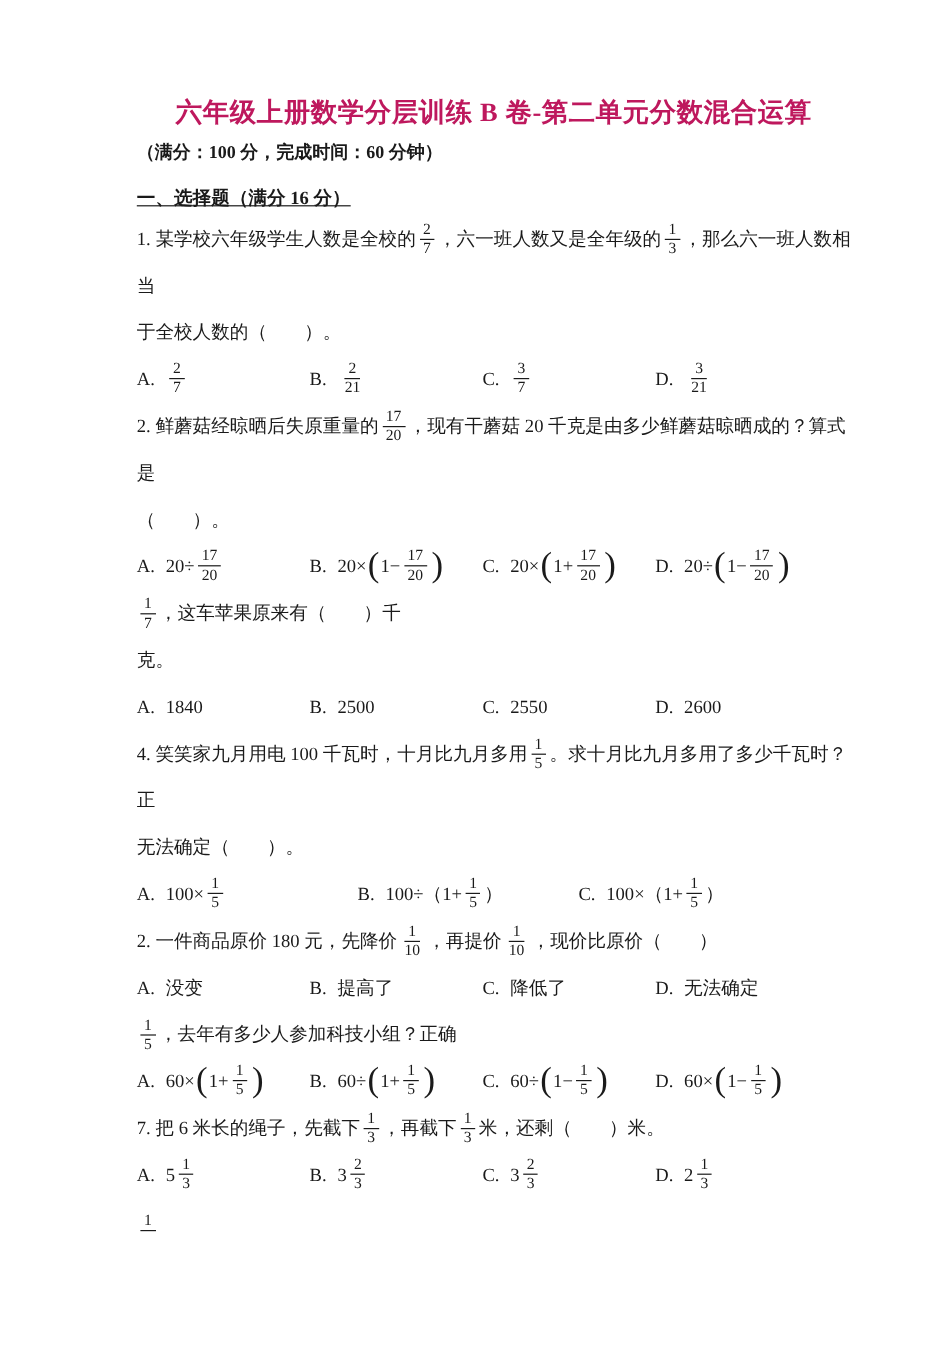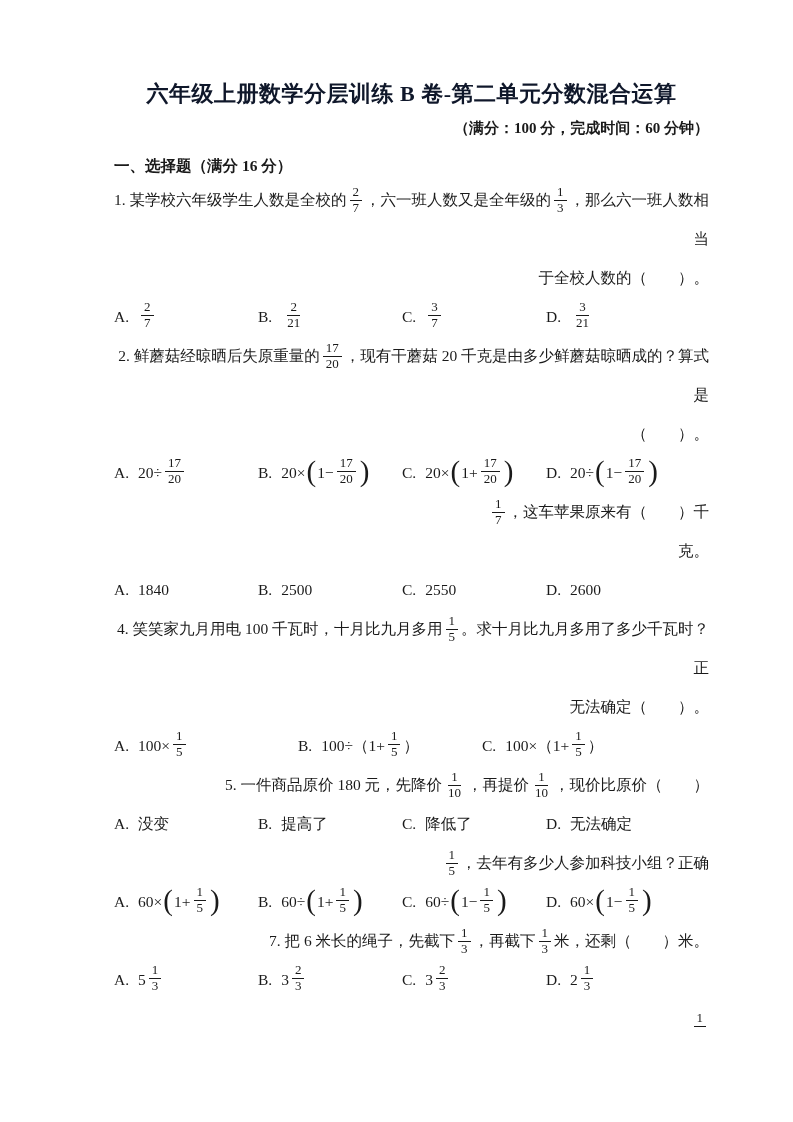--- a/index.html
+++ b/index.html
@@ -20,38 +20,38 @@
   }
   .doc-title{
     text-align:center;
     font-size:22px;
     font-weight:bold;
     line-height:28px;
     letter-spacing:0.5px;
     margin:0;
   }
   .doc-subtitle{
-    text-align:right;
+    text-align:left;
     font-weight:bold;
     font-size:15px;
     line-height:28px;
     margin-top:6px;
   }
   .sec-header{
     font-weight:bold;
     font-size:15.5px;
     line-height:28px;
     margin-top:10px;
+    text-decoration:underline;
   }
   .question{margin:0;}
   .line{
     line-height:39px;
     min-height:39px;
     white-space:normal;
-    text-align:right;
   }
   .opts{
     display:flex;
     align-items:center;
     line-height:39px;
     min-height:39px;
   }
   .opts.cols4 .opt{width:144px;}
   .opts.cols3 .opt{width:184px;}
   .opt{
@@ -80,21 +80,21 @@
     line-height:0;
     vertical-align:middle;
     transform:translateY(-2px);
     margin:0 1px;
   }
 </style>
 </head>
 <body>
 
 <div class="page">
-  <h1 class="doc-title" style="color: #0f172a;">六年级上册数学分层训练 B 卷-第二单元分数混合运算</h1>
+  <h1 class="doc-title" style="color: #be185d;">六年级上册数学分层训练 B 卷-第二单元分数混合运算</h1>
   <div class="doc-subtitle">（满分：100 分，完成时间：60 分钟）</div>
   <div class="sec-header">一、选择题（满分 16 分）</div>
   <div id="question-list">
       <div class="question">
         <div class="line"><span>1. 某学校六年级学生人数是全校的</span><span class="frac">
             <span class="fn">2</span>
             <span class="fd">7</span>
           </span><span>，六一班人数又是全年级的</span><span class="frac">
             <span class="fn">1</span>
             <span class="fd">3</span>
@@ -235,21 +235,21 @@
             <span>100×（1+</span>
             <span class="frac">
               <span class="fn">1</span>
               <span class="fd">5</span>
             </span>
             <span>）</span>
           </span>
         </div>
       </div>
       <div class="question">
-        <div class="line"><span>5. 一件商品原价 180 元，先降价</span><span class="frac">
+        <div class="line"><span>2. 一件商品原价 180 元，先降价</span><span class="frac">
             <span class="fn">1</span>
             <span class="fd">10</span>
           </span><span>，再提价</span><span class="frac">
             <span class="fn">1</span>
             <span class="fd">10</span>
           </span><span>，现价比原价（　　）</span></div>
         <div class="opts cols4">
           <span class="opt">
             <span class="opt-label">A.</span>
             <span>没变</span>

